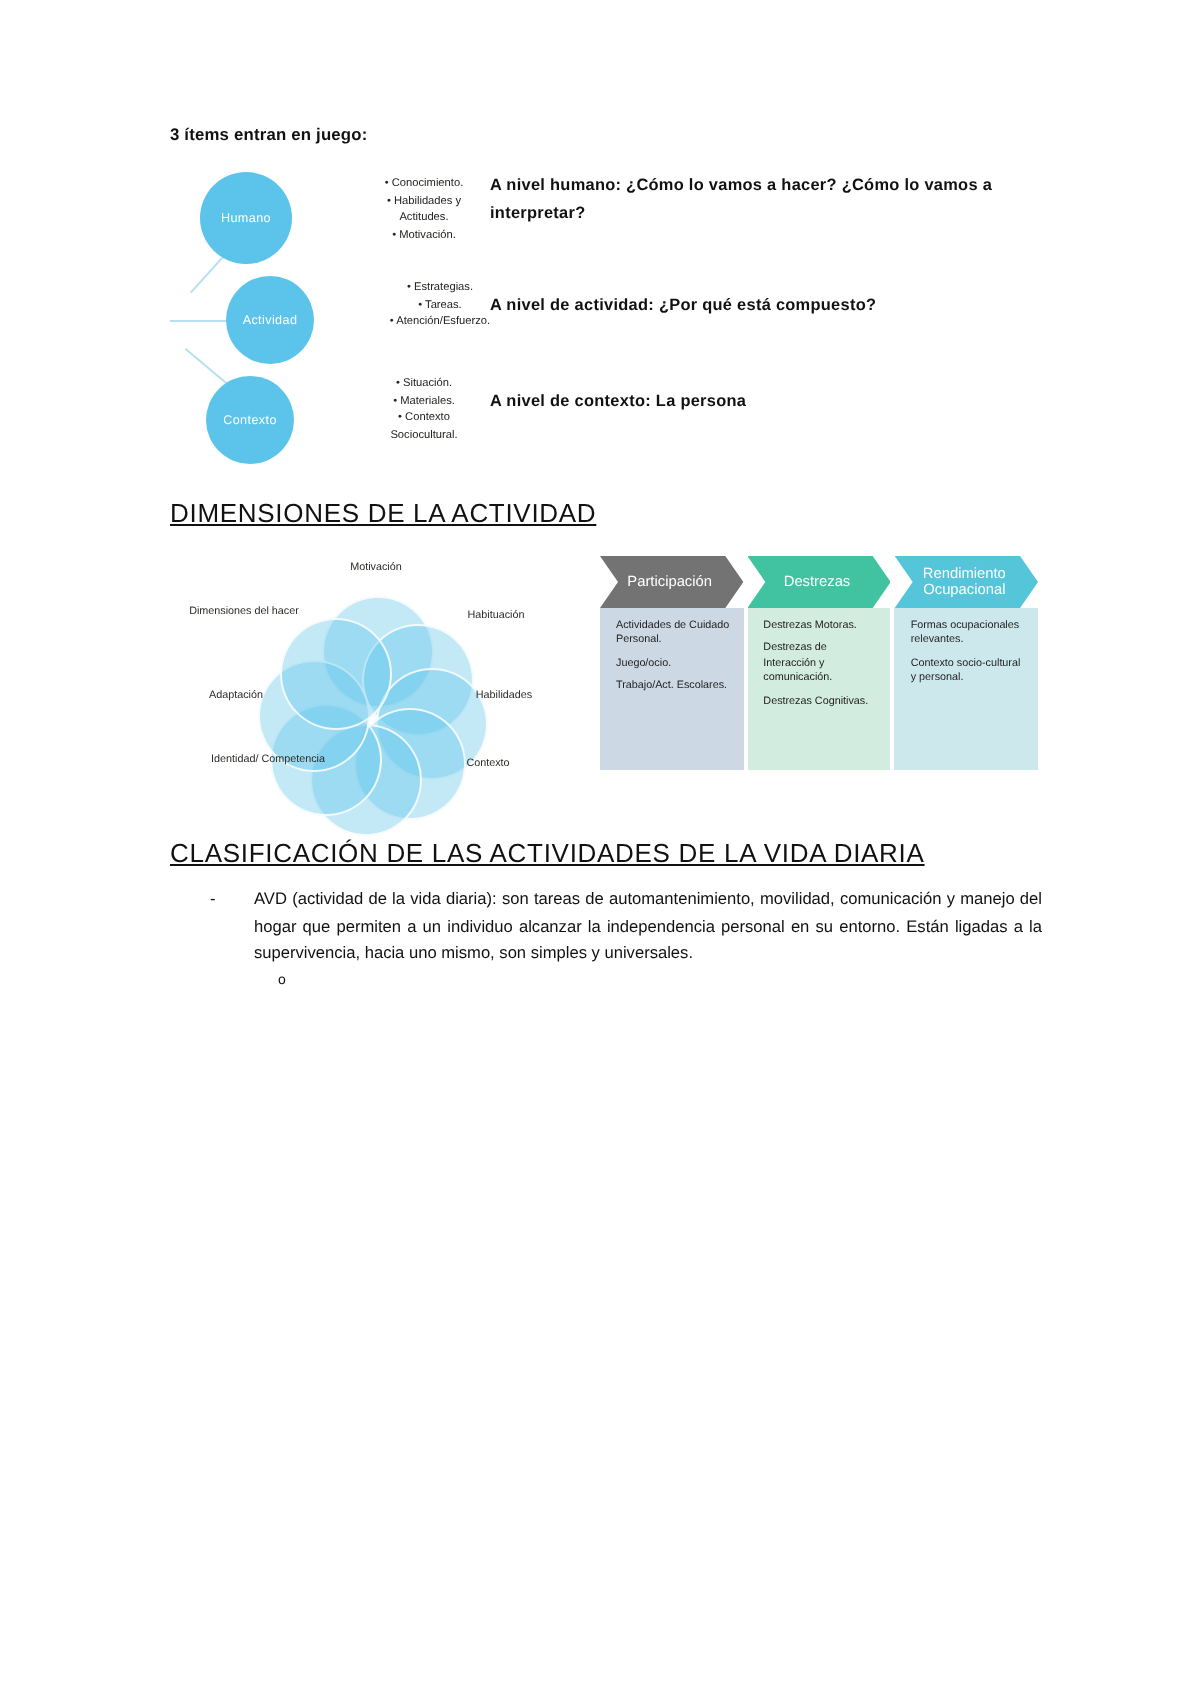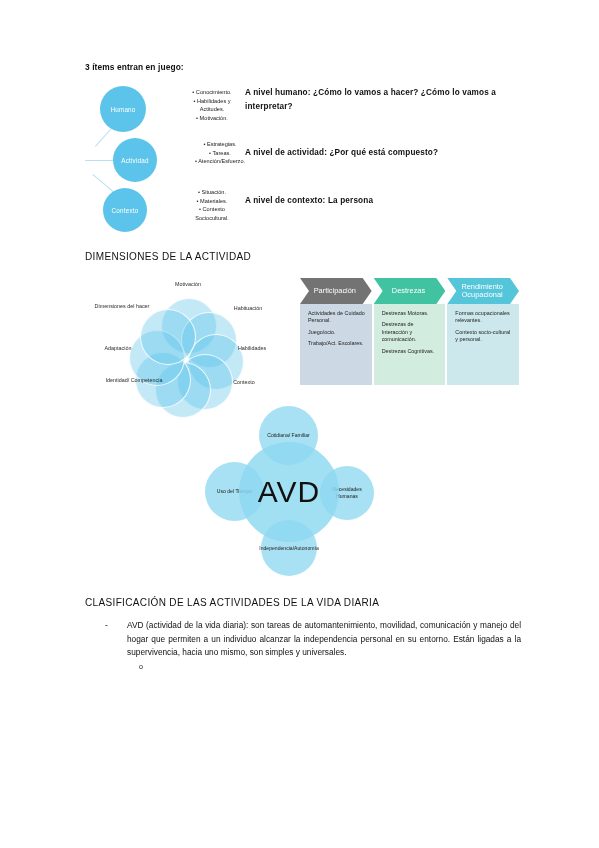--- a/index.html
+++ b/index.html
@@ -31,24 +31,25 @@
 
   
   .para {
     font-size: 8.3px;
     line-height: 13.5px;
     letter-spacing: 0.1px;
     text-align: justify;
     margin: 0;
   }
   .heading {
-    font-size: 10px;
+    font-size: 13px;
     line-height: 14px;
     letter-spacing: 0.35px;
     margin: 0;
+    text-decoration: underline;
   }
   .intro {
     font-size: 8.4px;
     font-weight: bold;
     letter-spacing: 0.1px;
     margin: 0;
   }
 
   
   .fig-three {
@@ -356,29 +357,20 @@
           <div class="chev-body" style="background:#cde8ec;">
             <p>Formas ocupacionales relevantes.</p>
             <p>Contexto socio-cultural y personal.</p>
           </div>
         </div>
 
       </div>
     </div>
 
 
-    <div class="fig-avd">
-      <div class="avd-wrap">
-        <div class="avd-sat sat-top">Cotidiana/ Familiar</div>
-        <div class="avd-sat sat-left">Uso del Tiempo</div>
-        <div class="avd-sat sat-right">Necesidades Humanas</div>
-        <div class="avd-sat sat-bottom">Independencia/Autonomía</div>
-        <div class="avd-center">AVD</div>
-      </div>
-    </div>
 
 
     <div class="gap-l"></div>
 
     <p class="heading">CLASIFICACIÓN DE LAS ACTIVIDADES DE LA VIDA DIARIA</p>
 
     <div class="gap-s"></div>
 
     <p class="li-dash">
       <span class="mk">-</span>

